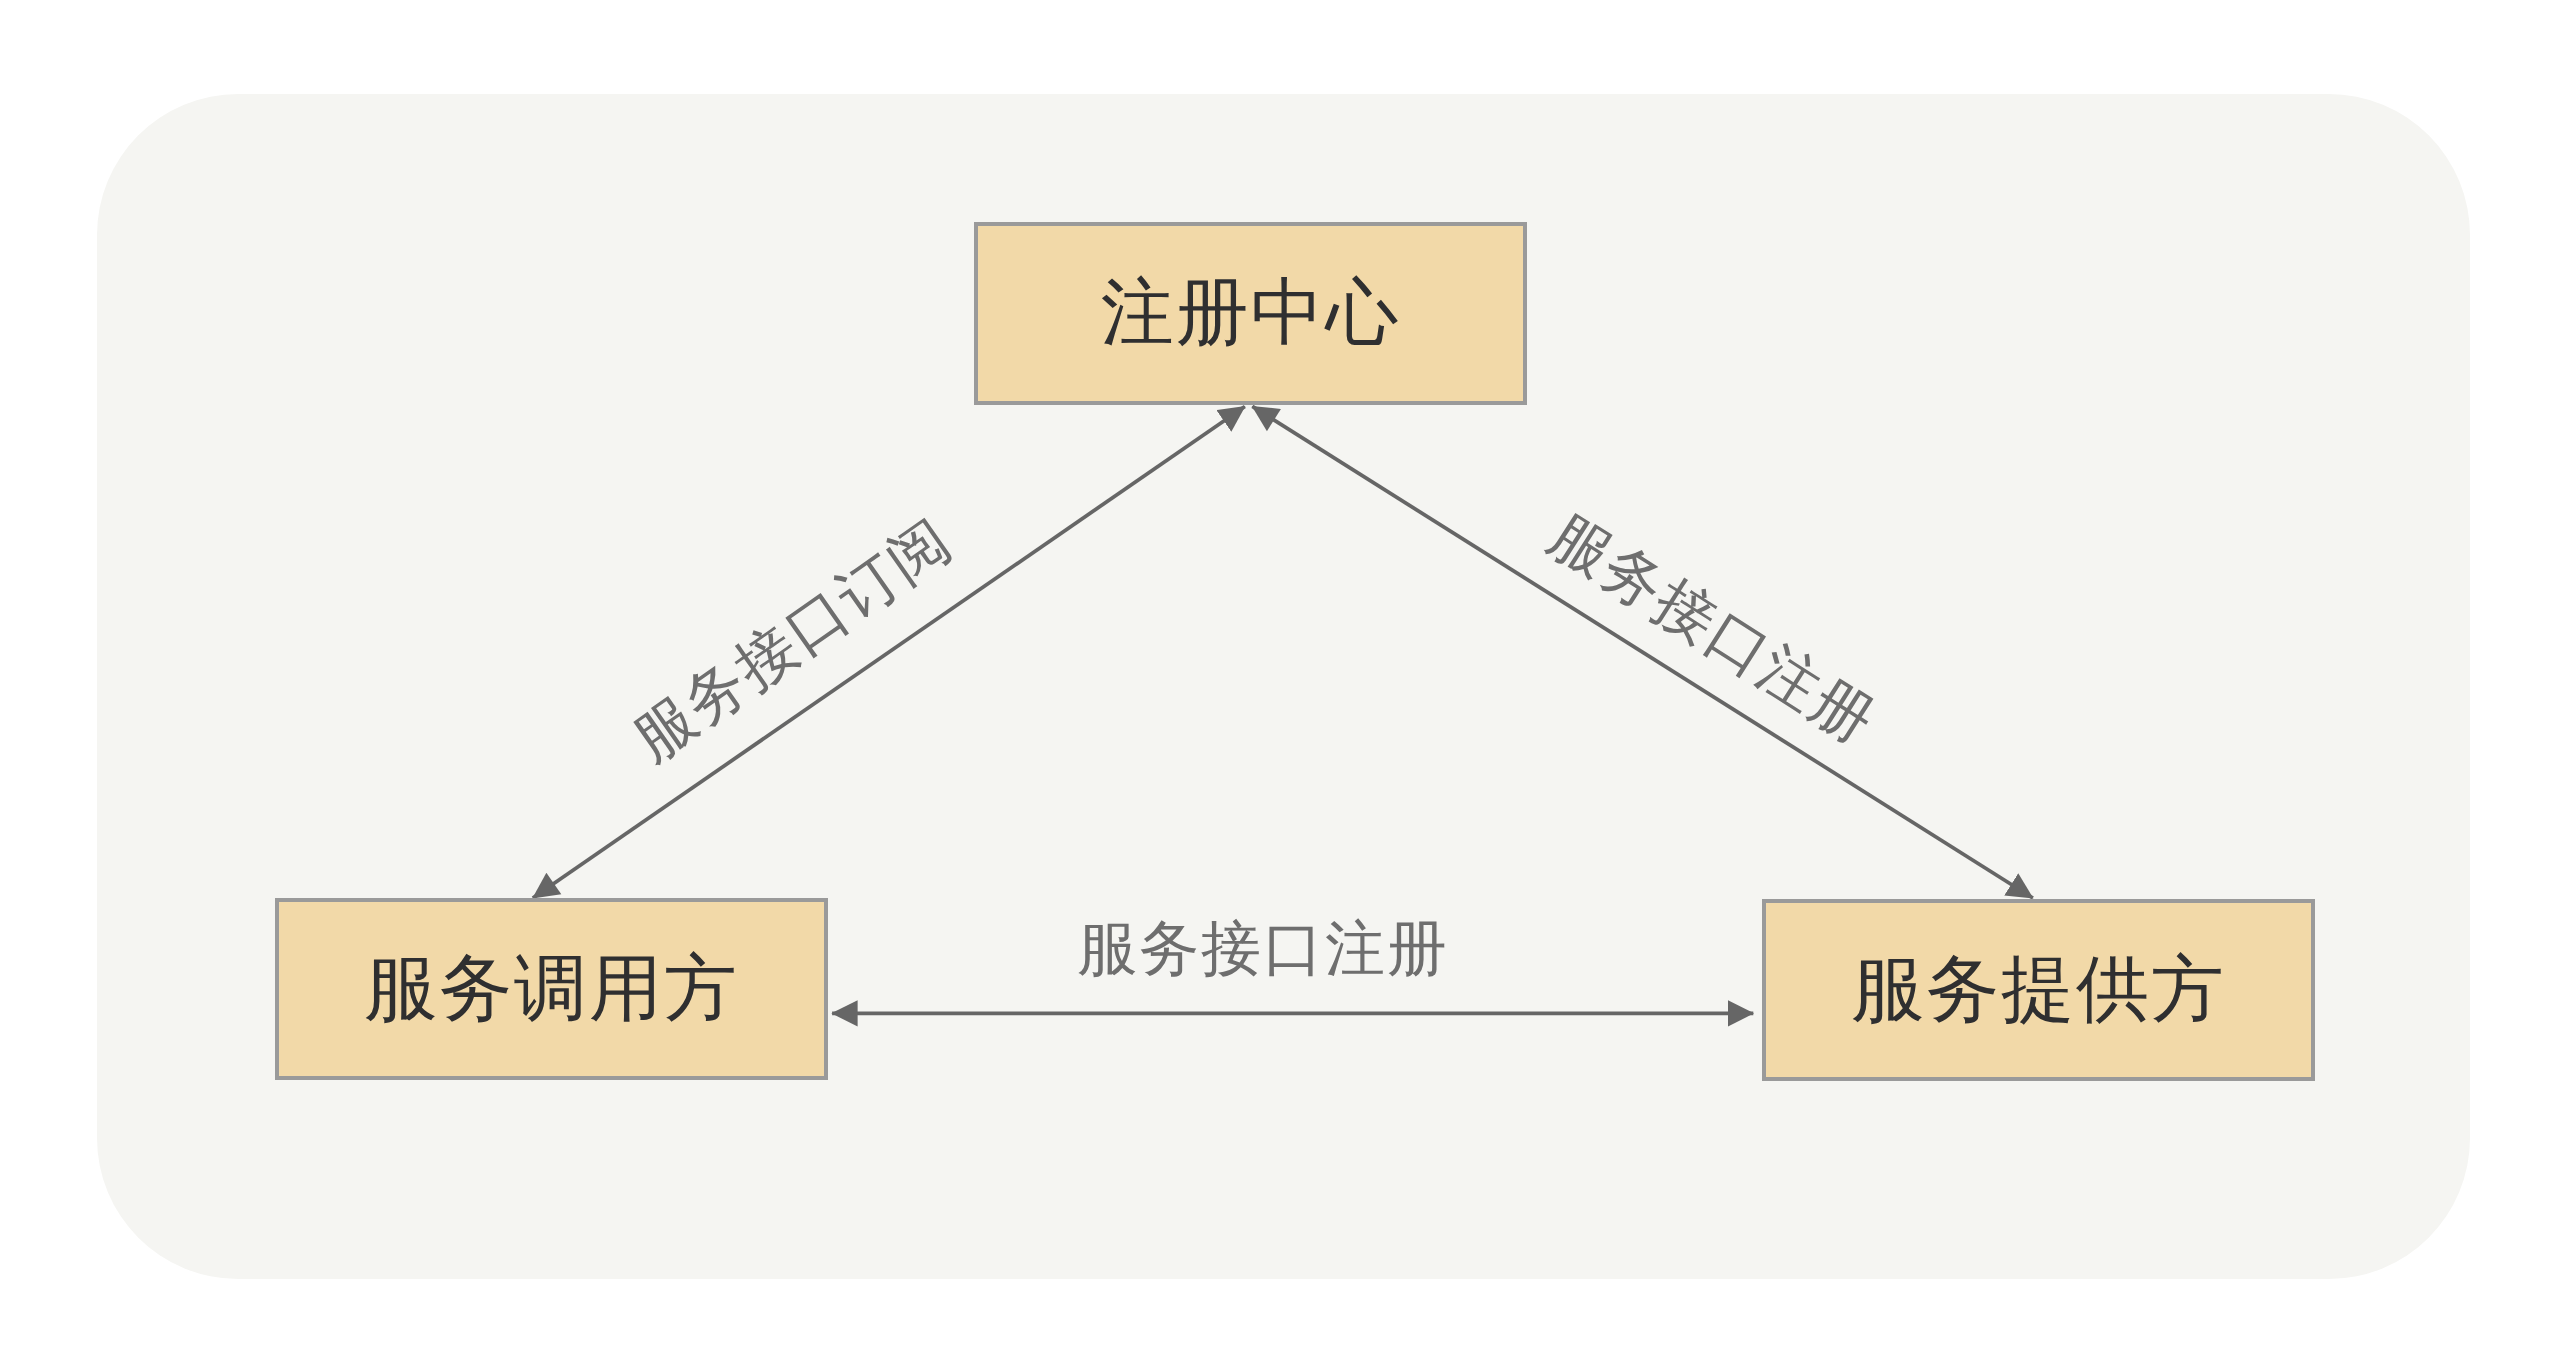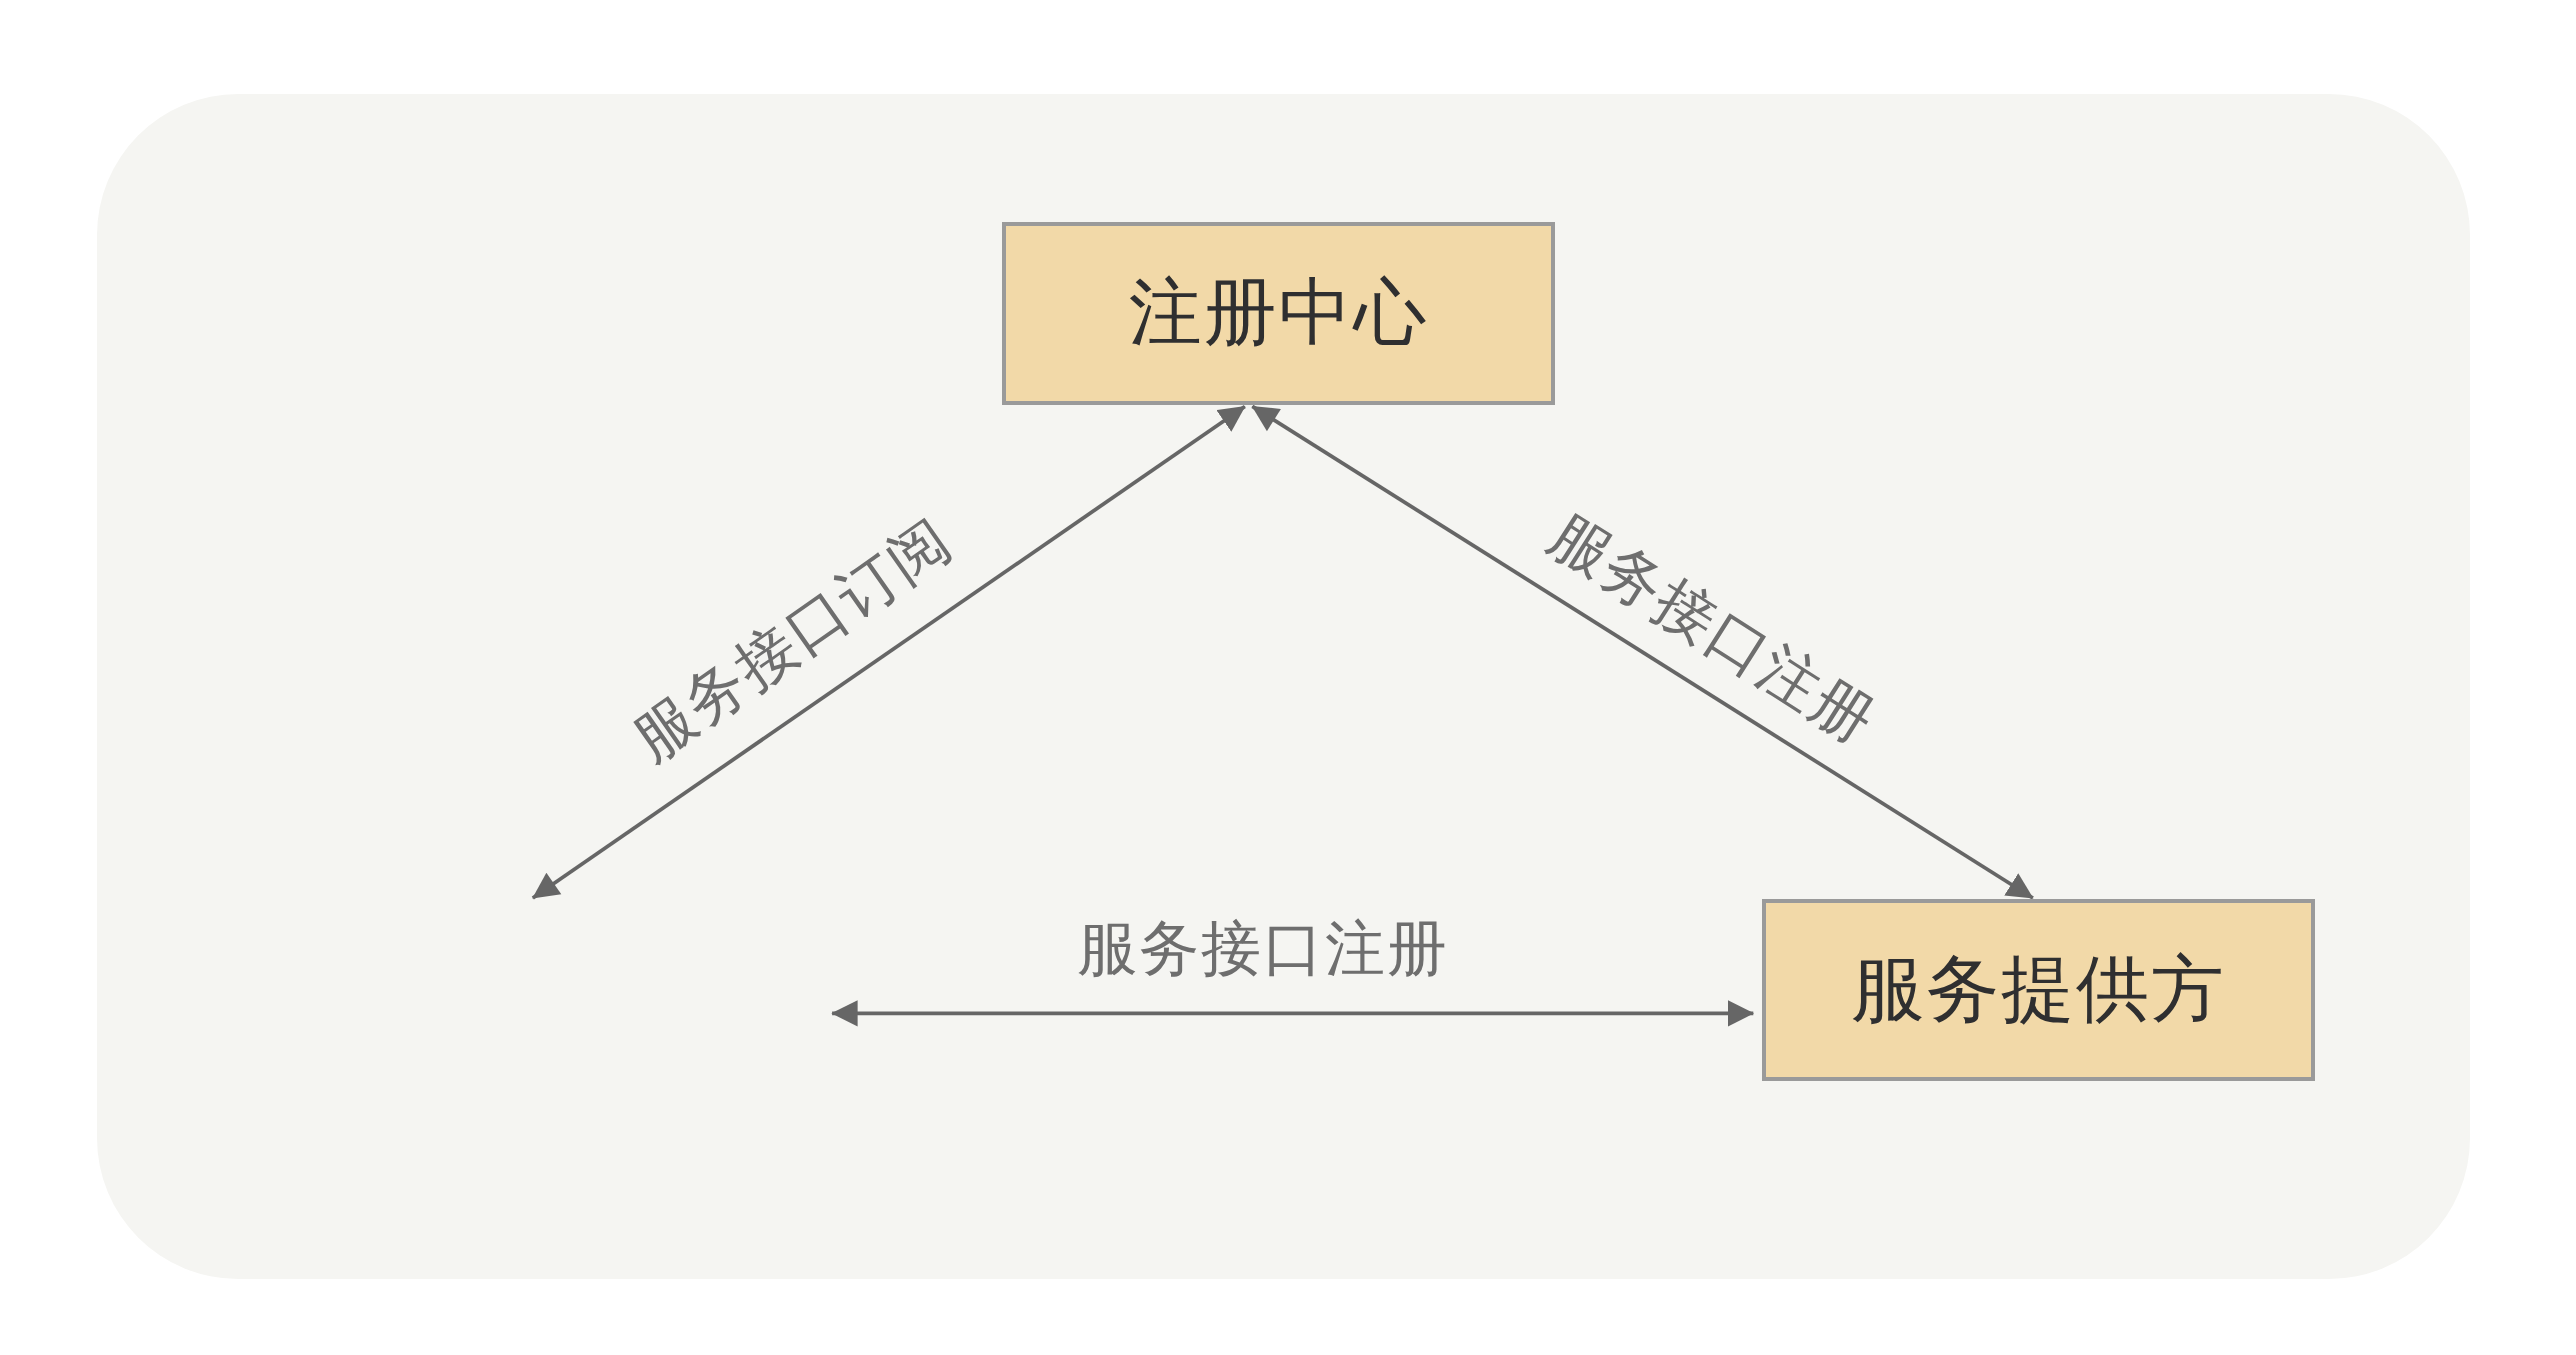--- a/index.html
+++ b/index.html
@@ -37,21 +37,21 @@
     background: #f2d9a8;
     border: 4.7px solid #9a9a9a;
     display: flex;
     align-items: center;
     justify-content: center;
     color: #2f2f30;
     font-size: 73px;
     letter-spacing: 1.9px;
     white-space: nowrap;
   }
-  .node-registry  { left: 974px; top: 222px;  width: 553px; height: 183px; margin-left: 28px; }
+  .node-registry  { left: 974px; top: 222px;  width: 553px; height: 183px; }
   .node-consumer  { left: 275px;  top: 898px;  width: 553px; height: 182px; }
   .node-provider  { left: 1754px; top: 899px;  width: 553px; height: 182px; margin-left: 8px; }
   .edge-label {
     position: absolute;
     color: #6e6e6e;
     font-size: 60px;
     letter-spacing: 1.9px;
     white-space: nowrap;
     transform-origin: center center;
   }
@@ -86,20 +86,23 @@
     </defs>
     <line x1="568" y1="957" x2="1327" y2="433" stroke="#666666" stroke-width="4" marker-start="url(#arrow-start)" marker-end="url(#arrow-end)"></line>
     <line x1="1335" y1="433" x2="2167" y2="957" stroke="#666666" stroke-width="4" marker-start="url(#arrow-start)" marker-end="url(#arrow-end)"></line>
     <line x1="887" y1="1080" x2="1869" y2="1080" stroke="#666666" stroke-width="4" marker-start="url(#arrow-start)" marker-end="url(#arrow-end)"></line>
   </svg>
 
   <div class="node node-registry">
     <span>注册中心</span>
   </div>
 
+  <div class="node node-consumer">
+    <span>服务调用方</span>
+  </div>
 
   <div class="node node-provider">
     <span>服务提供方</span>
   </div>
 
   <div class="edge-label edge-label-subscribe">服务接口订阅</div>
 
   <div class="edge-label edge-label-register">服务接口注册</div>
 
   <div class="edge-label edge-label-rpc">服务接口注册</div>

